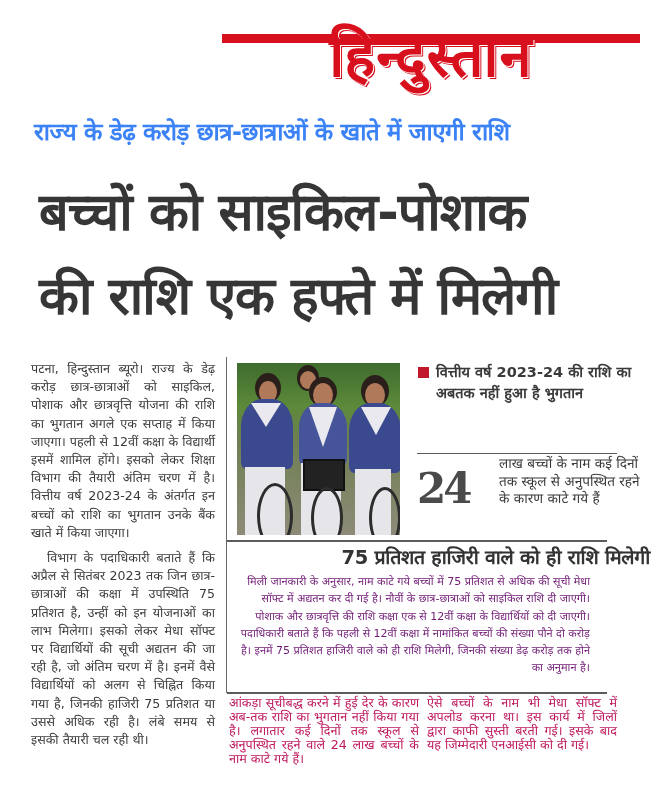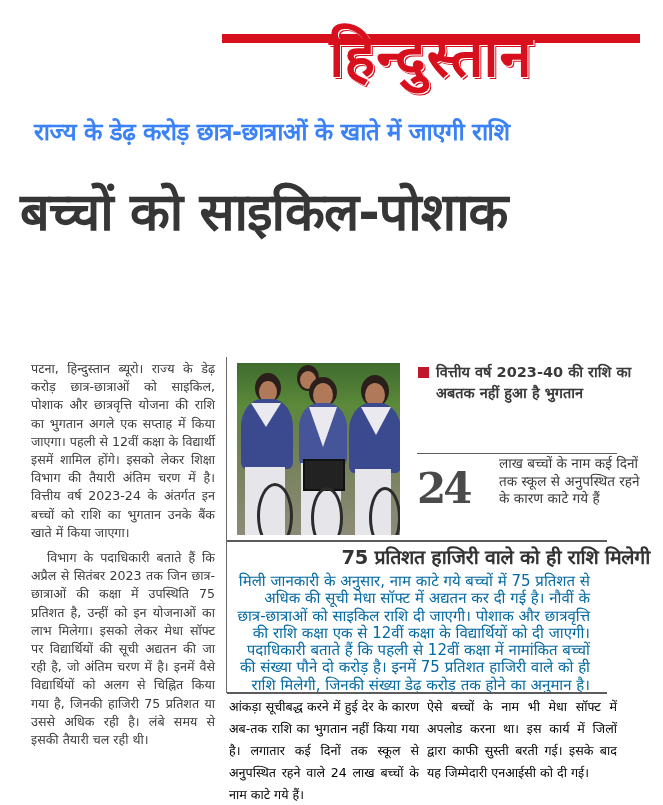--- a/index.html
+++ b/index.html
@@ -5,21 +5,21 @@
   html, body { margin:0; padding:0; }
   body { width:663px; height:805px; background:#ffffff; position:relative; overflow:hidden;
          font-family:"DejaVu Sans", sans-serif; color:#2f2f2f; }
   .masthead { position:absolute; left:222px; top:12px; width:418px; height:82px; }
   .masthead .bar { position:absolute; left:0; right:0; top:22px; height:9px; background:#d8101e; }
   .masthead .logo { position:absolute; left:0; top:6px; width:100%; text-align:center;
          font-family:Liberation Serif, serif; font-weight:bold; font-size:58px; line-height:78px;
          color:#d8101e; letter-spacing:1px; text-shadow:1px 1px 0 #ffffff, 2px 2px 0 #d8101e; }
   .kicker { position:absolute; left:34px; top:115px; width:600px; font-weight:bold;
          font-size:24px; line-height:34px; color:#3b82f6; letter-spacing:-0.5px; }
-  .headline { position:absolute; left:20px; top:170px; width:610px; font-weight:bold;
+  .headline { position:absolute; left:39px; top:170px; width:610px; font-weight:bold;
          font-size:52px; line-height:84px; color:#363636; letter-spacing:-1px; }
   .col-left { position:absolute; left:24px; top:353px; width:198px; font-size:12.6px;
          line-height:18.2px; text-align:justify; color:#3a3a3a; }
   .col-left p { margin:7px; }
   .col-left p.indent { text-indent:16px; }
   .vline { position:absolute; left:226px; top:357px; width:1px; height:336px; background:#6a6a6a; }
   .photo { position:absolute; left:237px; top:363px; width:163px; height:172px; overflow:hidden;
          background:linear-gradient(180deg,#3f6b2e 0%,#5c8a3a 25%,#6f7f52 45%,#8d8b78 100%); }
   .photo .girl { position:absolute; border-radius:40% 40% 10% 10%; background:#3b4a8f; }
   .photo .collar { position:absolute; background:#e9e9ef; }
@@ -33,35 +33,36 @@
   .bullet { position:relative; padding-left:18px; margin-bottom:0px; }
   .bullet .sq { position:absolute; left:0; top:5px; width:11px; height:11px; background:#c0182a; }
   .hline { position:absolute; height:1px; background:#5c5c5c; }
   .stat { position:absolute; left:417px; top:455px; width:230px; height:80px; }
   .stat .num { position:absolute; left:0; top:-4px; font-family:"DejaVu Serif", serif; font-weight:bold;
          font-size:42px; line-height:76px; color:#4a4a4a; letter-spacing:-3px; }
   .stat .desc { position:absolute; left:82px; top:0; width:150px; font-weight:normal; font-size:13.6px;
          line-height:17.5px; color:#3a3a3a; }
   .sub { position:absolute; left:232px; top:544px; width:418px;text-align:right; }
   .sub h2 { margin:0; font-size:19.5px; line-height:28px; font-weight:bold; color:#333; letter-spacing:-0.3px; }
-  .sub .body { margin-top:1px; font-size:15px; line-height:17.3px; color:#0369a1; width:358px; }
-  .col-bot { position:absolute; top:696px; font-size:12.6px; line-height:22px; color:#000000; text-align:justify; }
+  .sub .body { margin-top:1px; font-size:11px; line-height:17.3px; color:#701a75; width:358px; }
+  .col-bot { position:absolute; top:696px; font-size:12.6px; line-height:14px; color:#be185d; text-align:justify; }
 </style>
 </head>
 <body>
 
 <div class="masthead">
   <div class="bar"></div>
   <div class="logo">हिन्दुस्तान</div>
 </div>
 
 <div class="kicker">राज्य के डेढ़ करोड़ छात्र-छात्राओं के खाते में जाएगी राशि</div>
 
 <div class="headline">
   <div>बच्चों को साइकिल-पोशाक</div>
+  <div>की राशि एक हफ्ते में मिलेगी</div>
 </div>
 
 <div class="col-left">
   <p>पटना, हिन्दुस्तान ब्यूरो। राज्य के डेढ़ करोड़ छात्र-छात्राओं को साइकिल, पोशाक और छात्रवृत्ति योजना की राशि का भुगतान अगले एक सप्ताह में किया जाएगा। पहली से 12वीं कक्षा के विद्यार्थी इसमें शामिल होंगे। इसको लेकर शिक्षा विभाग की तैयारी अंतिम चरण में है। वित्तीय वर्ष 2023-24 के अंतर्गत इन बच्चों को राशि का भुगतान उनके बैंक खाते में किया जाएगा।</p>
   <p class="indent">विभाग के पदाधिकारी बताते हैं कि अप्रैल से सितंबर 2023 तक जिन छात्र-छात्राओं की कक्षा में उपस्थिति 75 प्रतिशत है, उन्हीं को इन योजनाओं का लाभ मिलेगा। इसको लेकर मेधा सॉफ्ट पर विद्यार्थियों की सूची अद्यतन की जा रही है, जो अंतिम चरण में है। इनमें वैसे विद्यार्थियों को अलग से चिह्नित किया गया है, जिनकी हाजिरी 75 प्रतिशत या उससे अधिक रही है। लंबे समय से इसकी तैयारी चल रही थी।</p>
 </div>
 
 <div class="vline"></div>
 
 <div class="photo" title="साइकिल चलाती स्कूली छात्राएं">
@@ -87,21 +88,21 @@
   <div class="bike" style="left:74px;top:124px;width:26px;height:56px;"></div>
   <div class="bike" style="left:132px;top:124px;width:26px;height:56px;"></div>
 </div>
 
 <div class="bullets">
   <div class="bullet">
     <span class="sq"></span>
   </div>
   <div class="bullet">
     <span class="sq"></span>
-    <span>वित्तीय वर्ष 2023-40 की राशि का अबतक नहीं हुआ है भुगतान</span>
+    <span>वित्तीय वर्ष 2023-24 की राशि का अबतक नहीं हुआ है भुगतान</span>
   </div>
 </div>
 
 <div class="hline" style="left:417px;top:453px;width:200px;"></div>
 
 <div class="stat">
   <div class="num">24</div>
   <div class="desc">लाख बच्चों के नाम कई दिनों तक स्कूल से अनुपस्थित रहने के कारण काटे गये हैं</div>
 </div>
 

